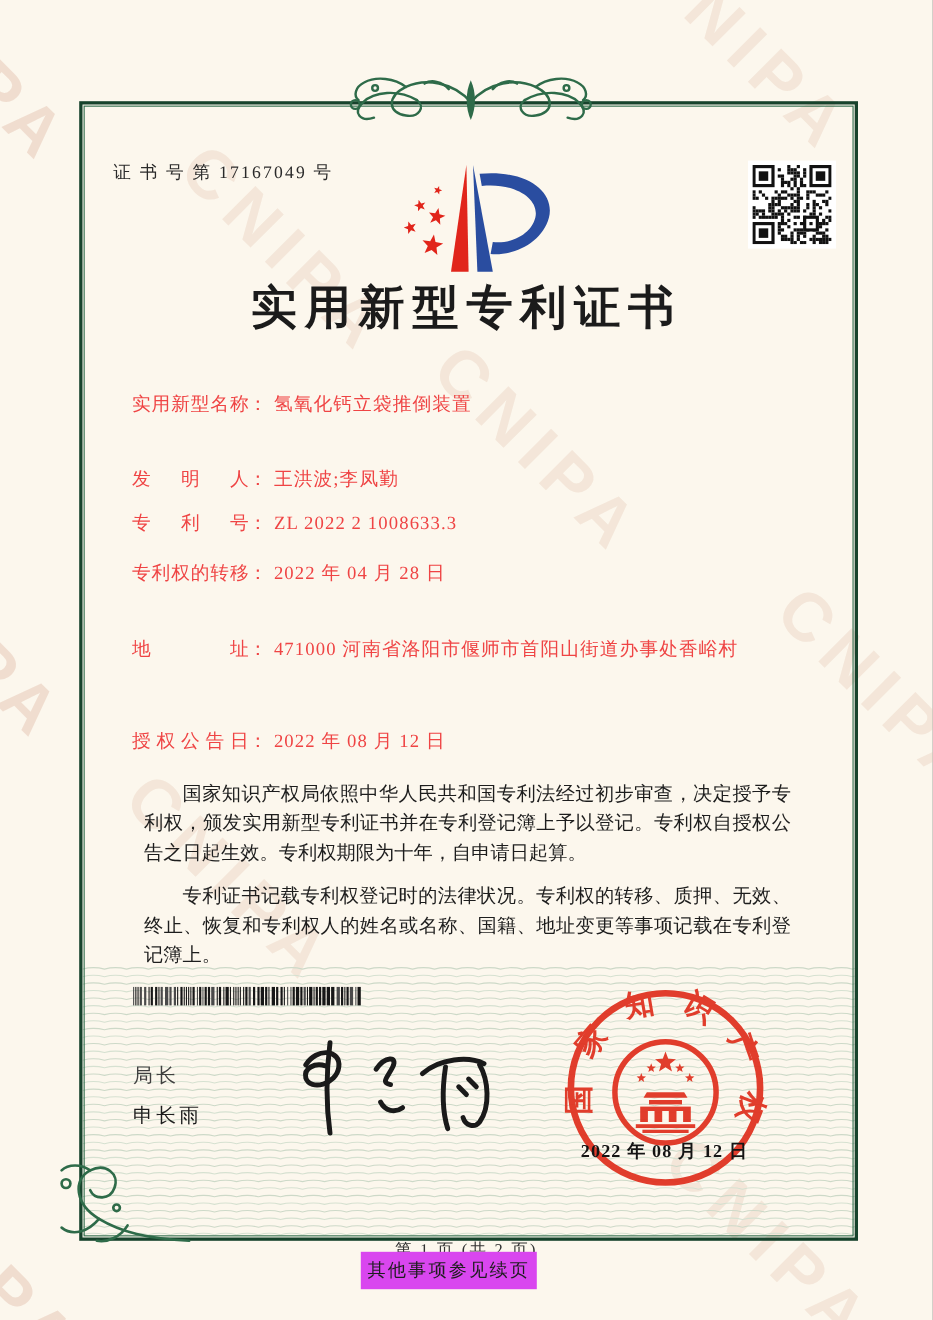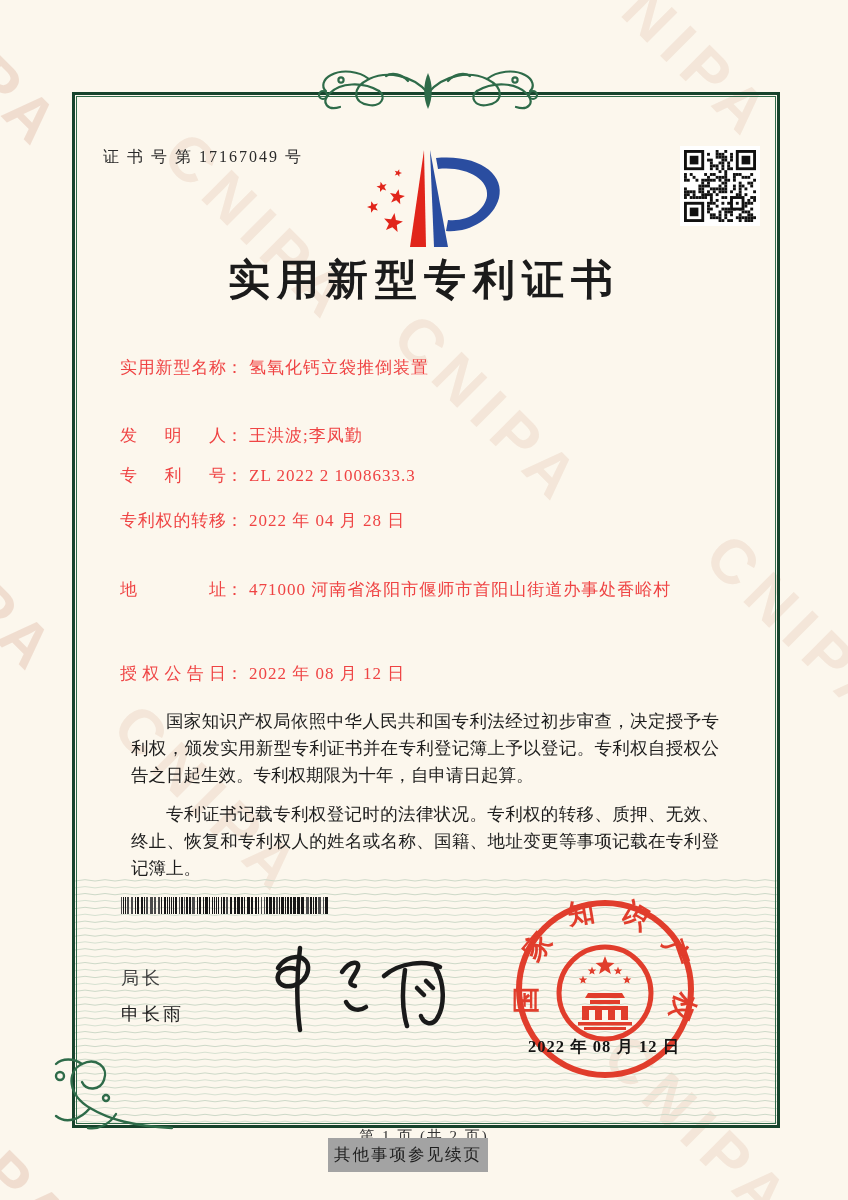--- a/index.html
+++ b/index.html
@@ -69,21 +69,21 @@
     position:absolute;left:528px;top:1036px;width:200px;z-index:7;
     font-size:16.5px;font-weight:bold;color:#141414;letter-spacing:1px;white-space:nowrap;
   }
   
   .pageno{
     position:absolute;left:274px;top:1096px;width:300px;z-index:3;
     text-align:center;font-size:15px;letter-spacing:2px;color:#333;margin-top:31px;
   }
   .note{
     position:absolute;left:328px;top:1138px;width:160px;height:34px;z-index:6;
-    background:#a3a3a3;text-align:center;line-height:34px;
+    background:#d946ef;text-align:center;line-height:34px;
     font-size:16.5px;letter-spacing:2px;color:#1d1d1d;
   }
 </style>
 </head>
 <body>
 
 <div class="page">
 
   <div class="wm" style="left:-90px;top:-55px;">CNIPA</div>
   <div class="wm light" style="left:620px;top:-65px;">CNIPA</div>

